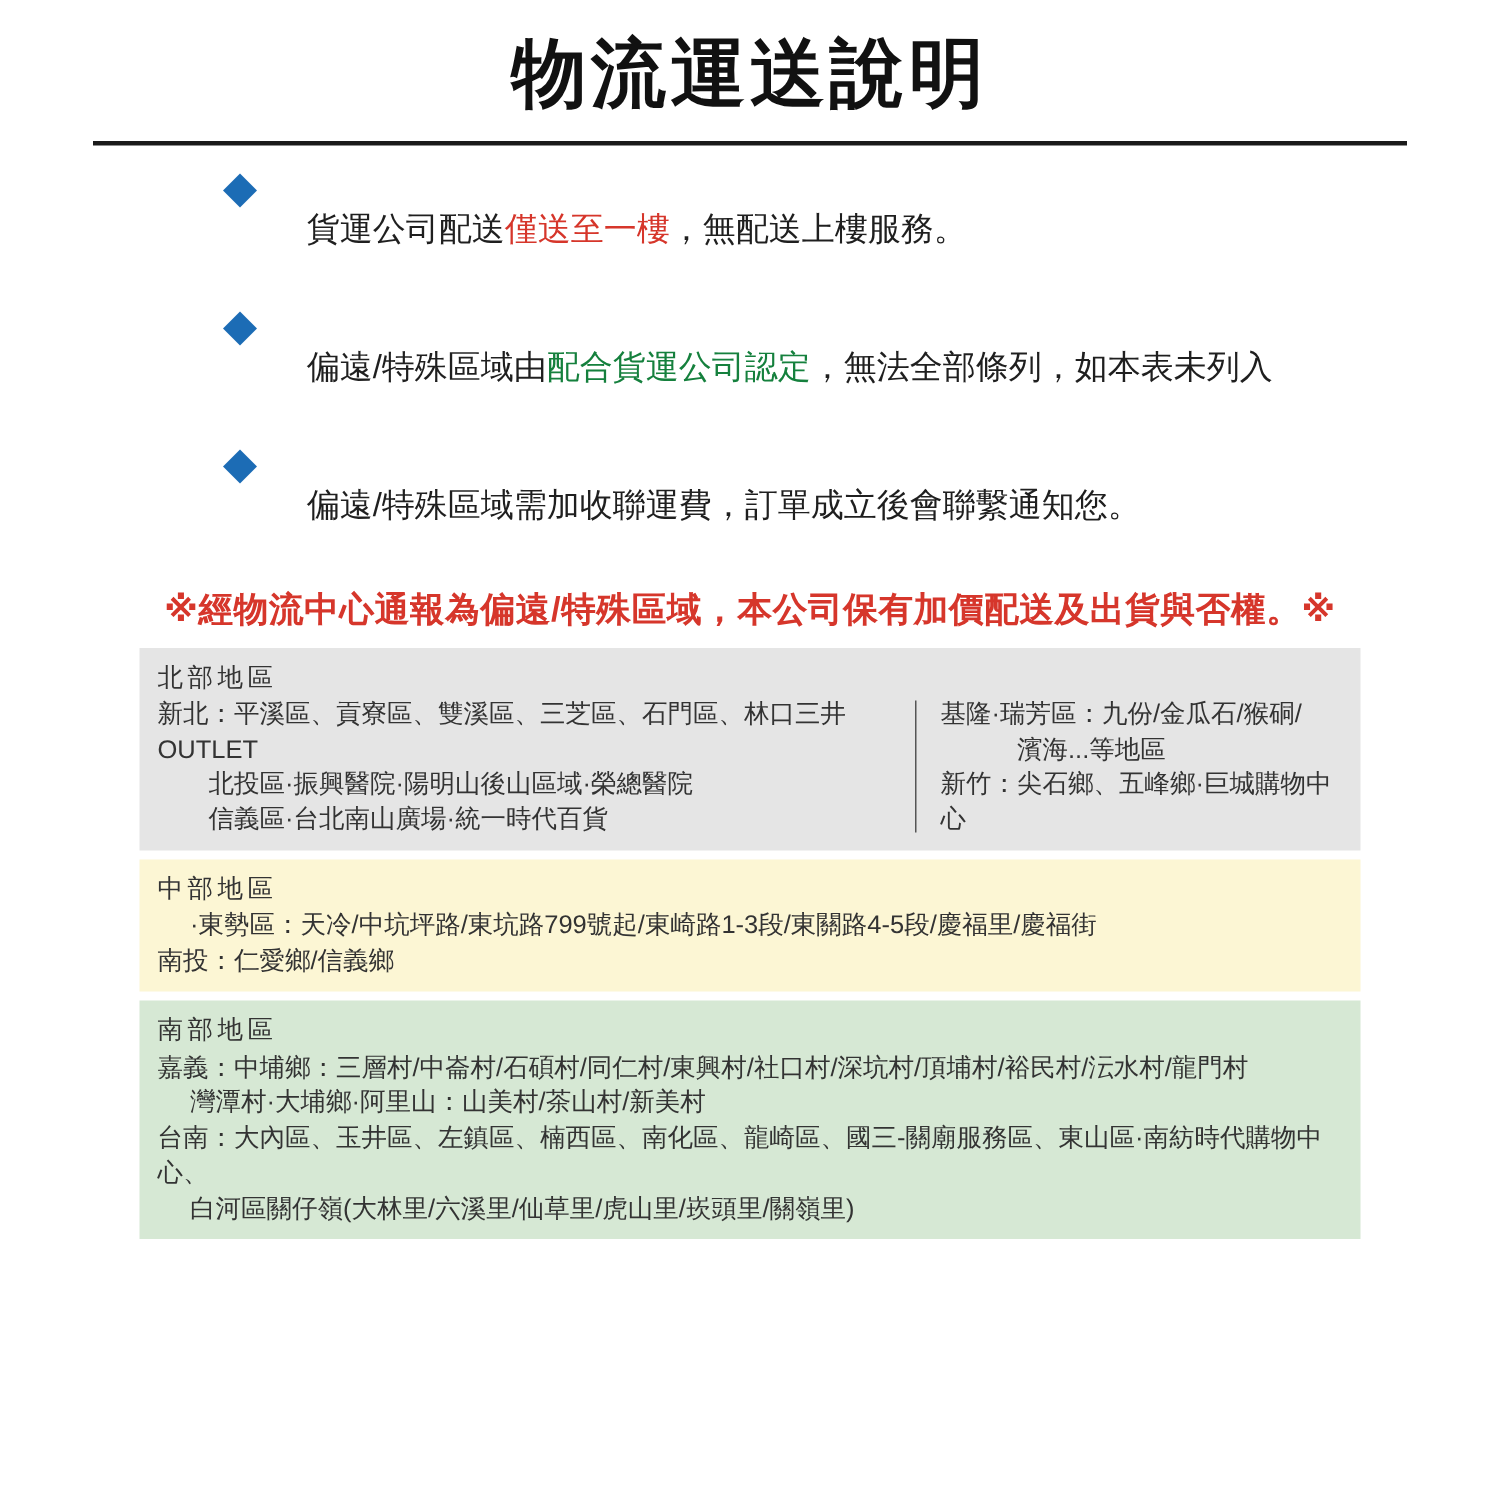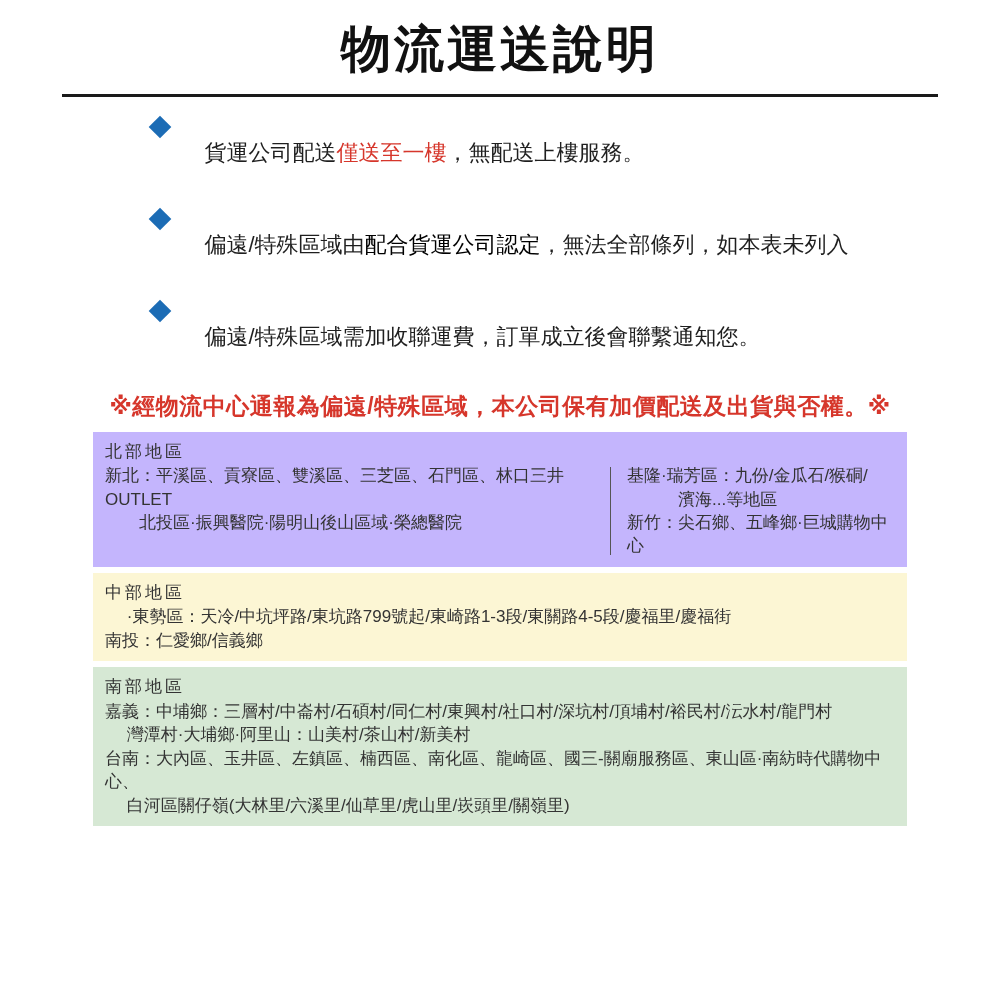--- a/index.html
+++ b/index.html
@@ -67,35 +67,36 @@
 <body>
 
 <div class="page-title">物流運送說明</div>
 <div class="title-rule"></div>
 
 <div class="notices">
   <div class="notice-line">
     <span class="diamond" style="background-color: rgb(28, 108, 181);"></span><span>貨運公司配送</span><span style="color: rgb(214, 54, 43); margin-top: 13px;">僅送至一樓</span><span>，無配送上樓服務。</span>
   </div>
   <div class="notice-line">
-    <span class="diamond" style="background-color: rgb(28, 108, 181);"></span><span>偏遠/特殊區域由</span><span style="color: #000000;">配合貨運公司認定</span><span>，無法全部條列，如本表未列入</span>
+    <span class="diamond" style="background-color: rgb(28, 108, 181);"></span><span>偏遠/特殊區域由</span><span style="color: #15803d;">配合貨運公司認定</span><span>，無法全部條列，如本表未列入</span>
   </div>
   <div class="notice-line">
     <span class="diamond" style="background-color: rgb(28, 108, 181);"></span><span>偏遠/特殊區域需加收聯運費，訂單成立後會聯繫通知您。</span>
   </div>
 </div>
 
 <div class="warning-top" style="color: rgb(214, 54, 43);">※經物流中心通報為偏遠/特殊區域，本公司保有加價配送及出貨與否權。※</div>
 
-<div class="region" style="background-color: #c4b5fd;">
+<div class="region" style="background-color: #e5e5e5;">
   <div class="region-title">北部地區</div>
   <div class="north-row">
     <div class="north-left">
       <div class="region-line">新北：平溪區、貢寮區、雙溪區、三芝區、石門區、林口三井OUTLET</div>
       <div class="region-line">　　北投區·振興醫院·陽明山後山區域·榮總醫院</div>
+      <div class="region-line">　　信義區·台北南山廣場·統一時代百貨</div>
     </div>
     <div class="col-divider"></div>
     <div class="north-right">
       <div class="region-line">基隆·瑞芳區：九份/金瓜石/猴硐/</div>
       <div class="region-line">　　　濱海...等地區</div>
       <div class="region-line">新竹：尖石鄉、五峰鄉·巨城購物中心</div>
     </div>
   </div>
 </div>
 

